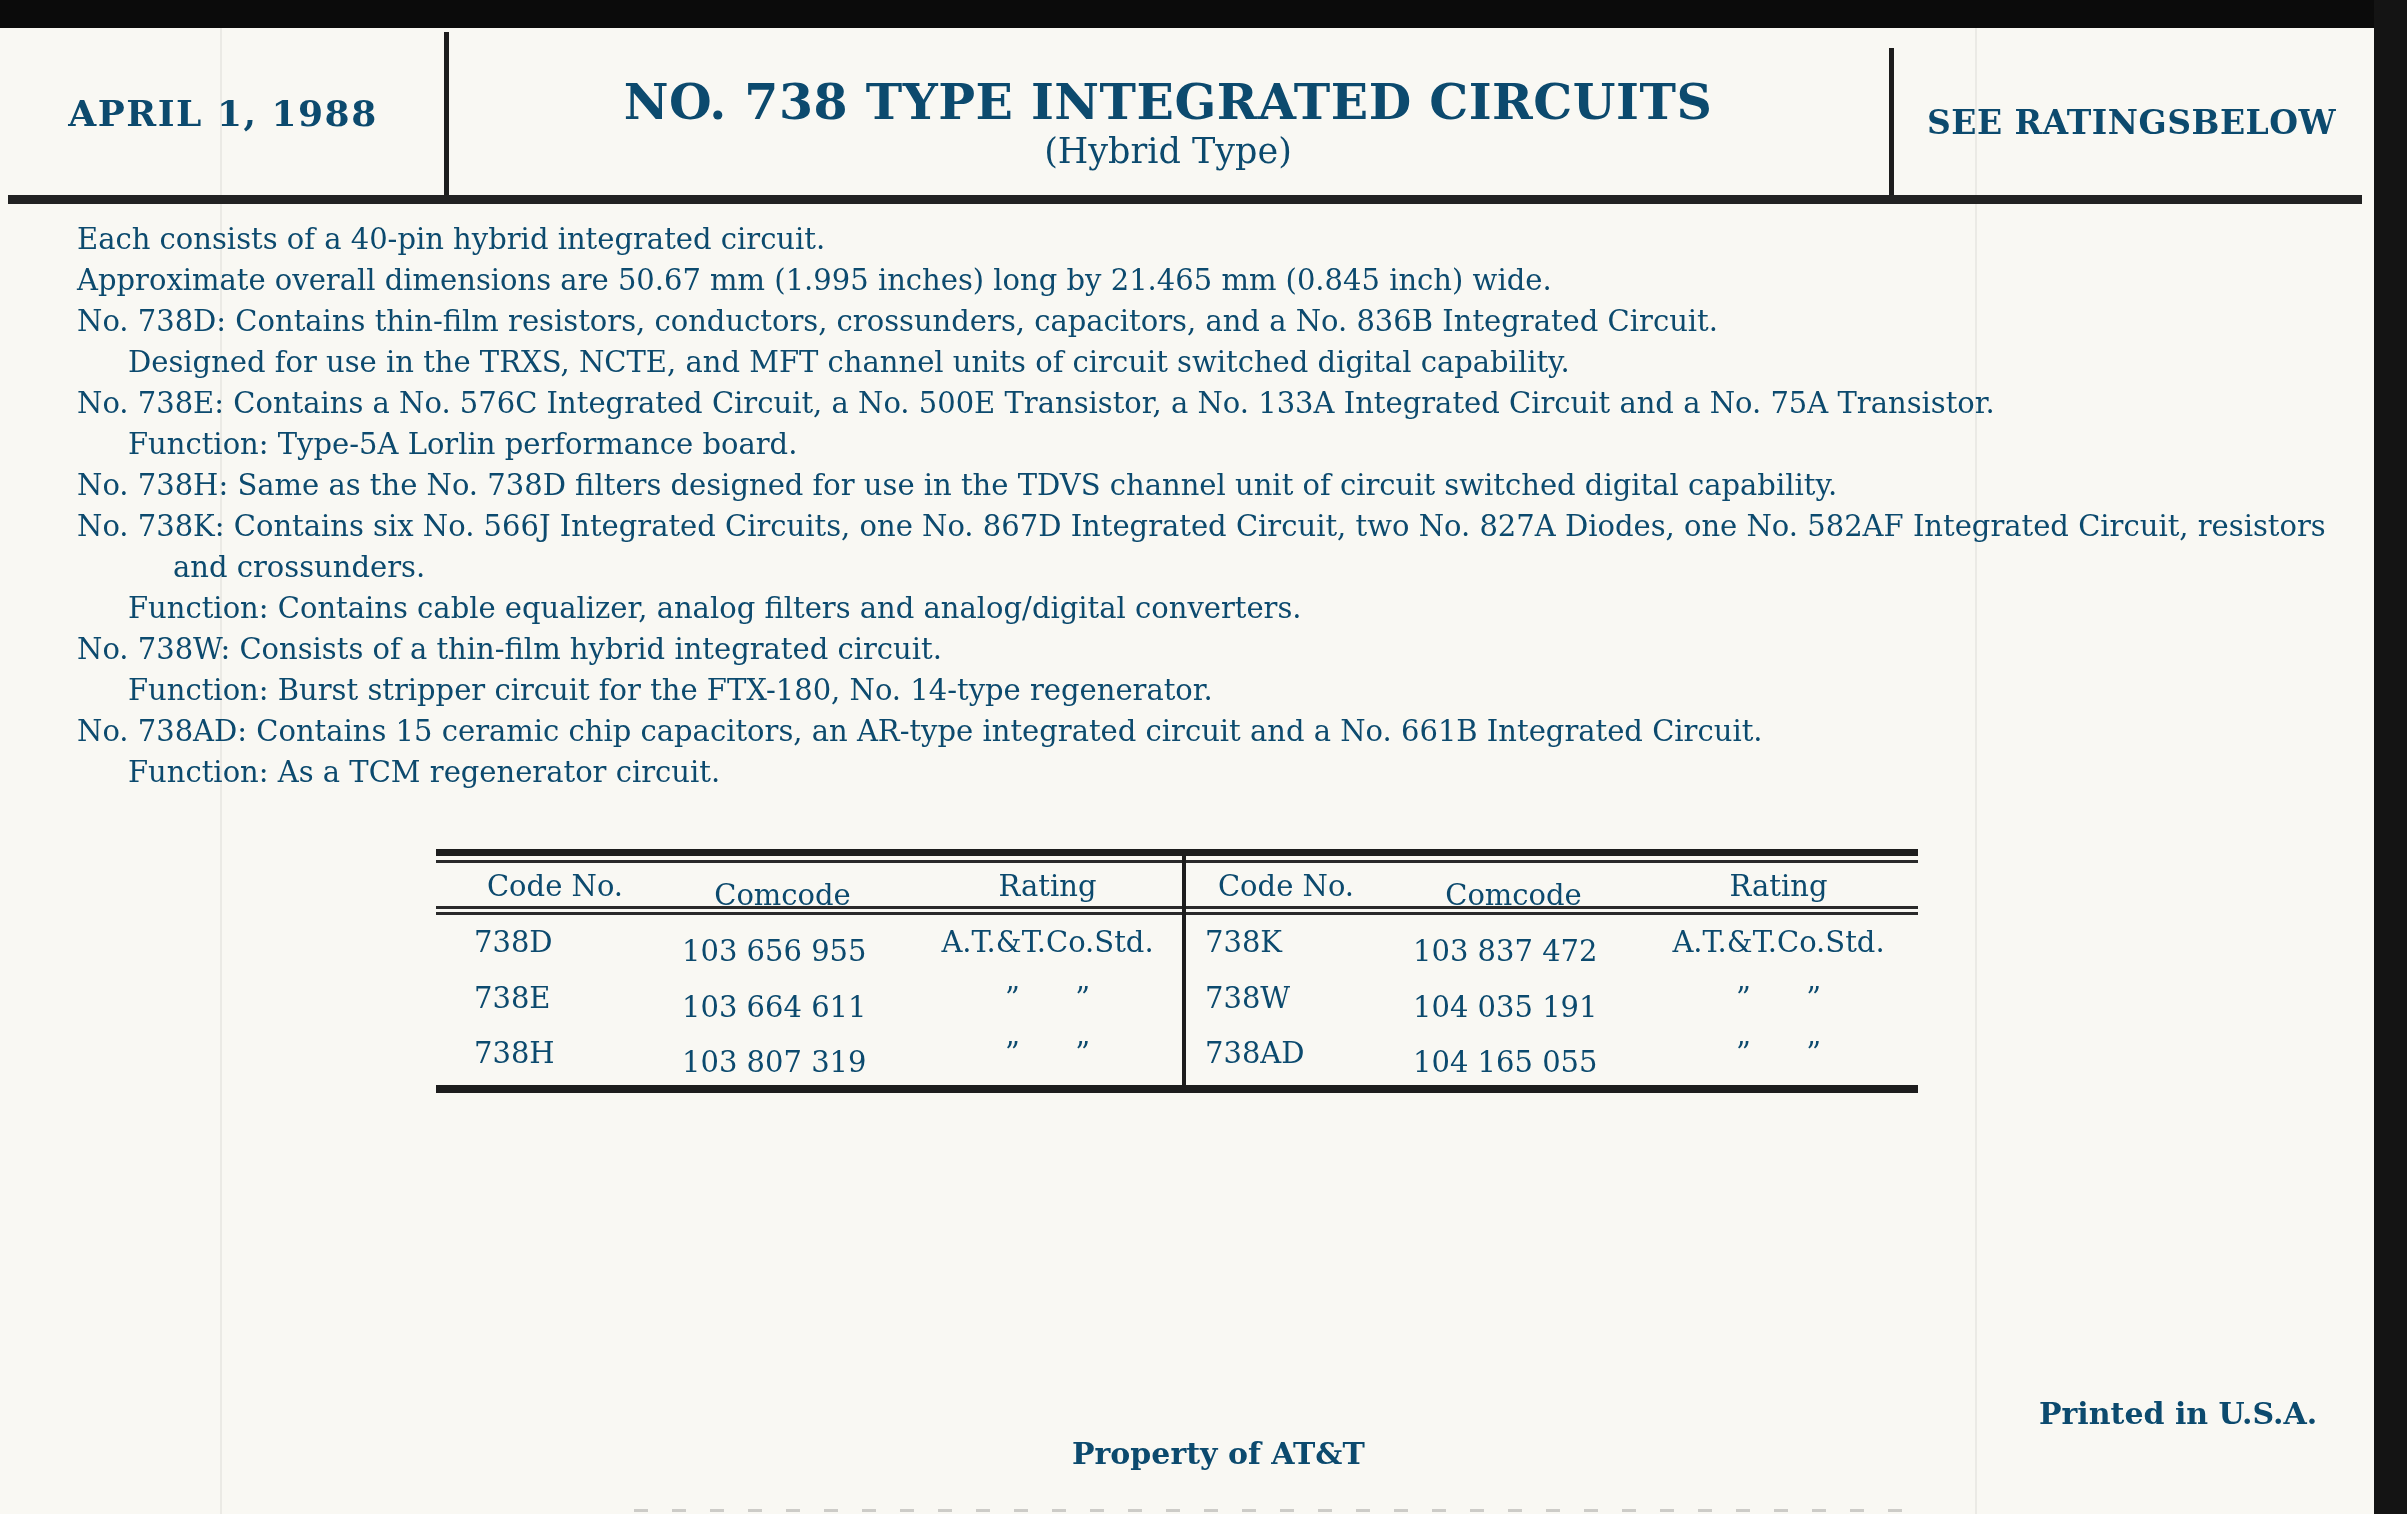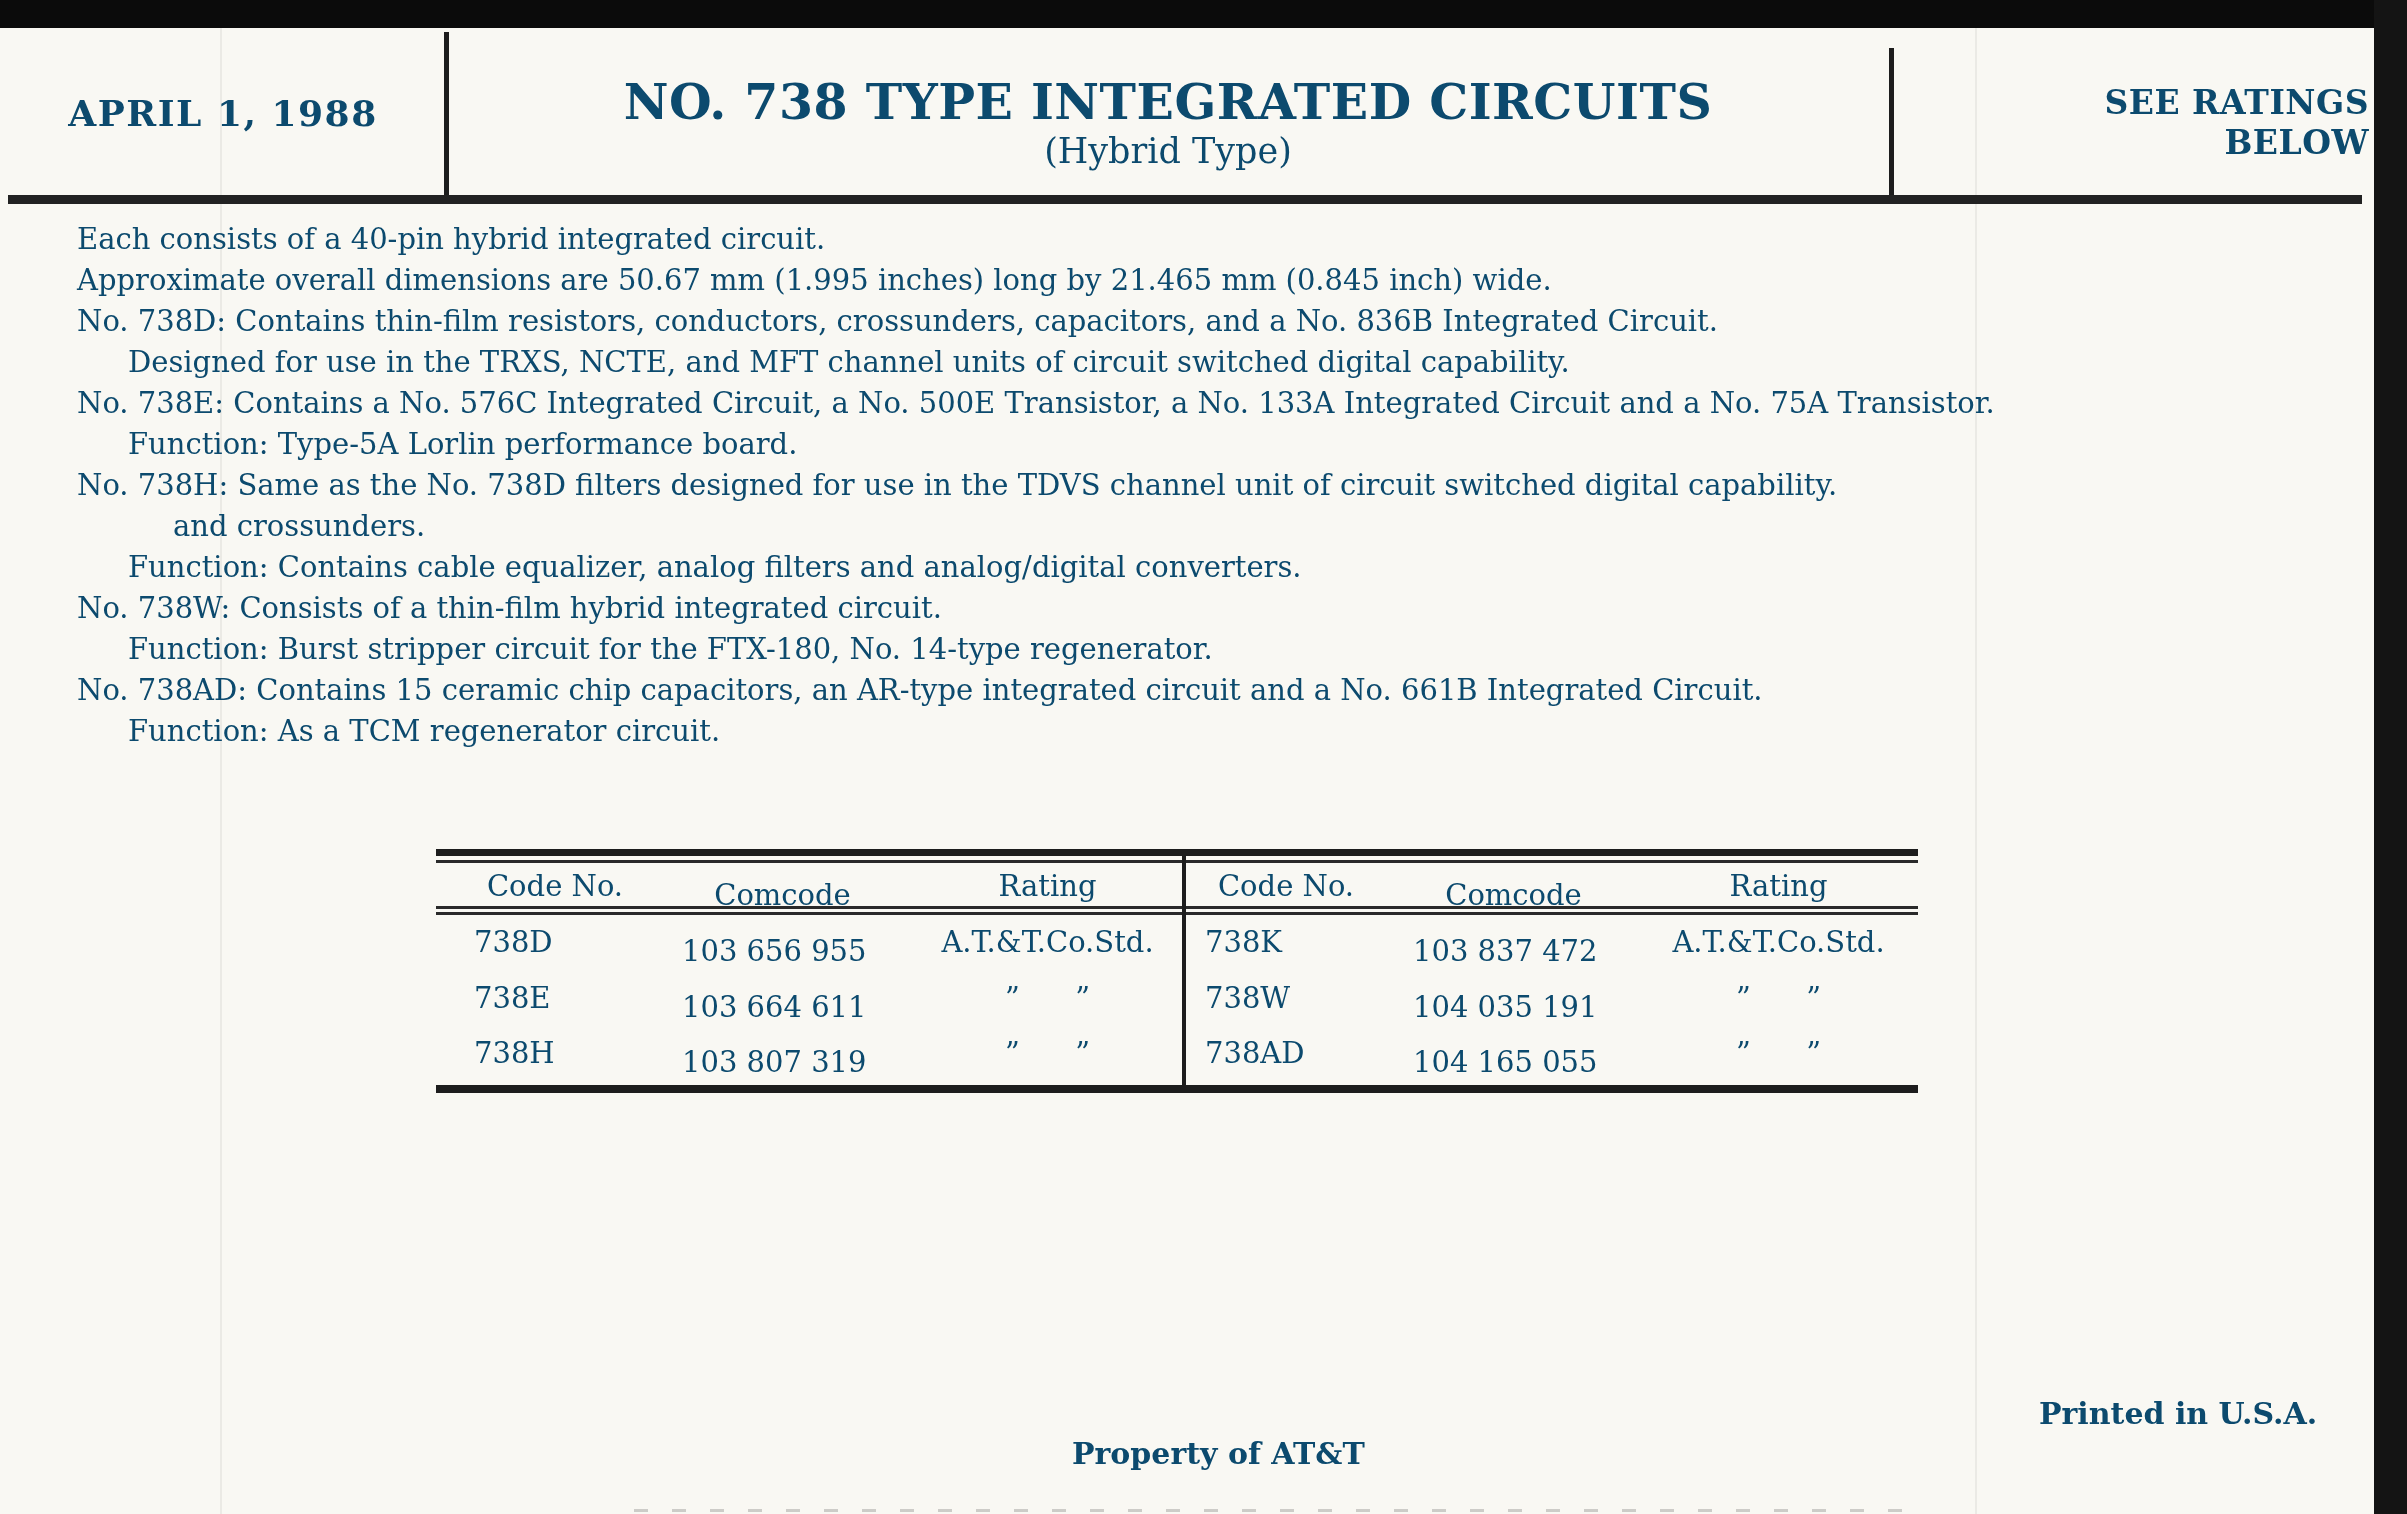--- a/index.html
+++ b/index.html
@@ -32,21 +32,21 @@
   .hdr-center{
     position:absolute;left:448px;top:28px;width:1440px;height:174px;
     display:flex;flex-direction:column;align-items:center;justify-content:center;
     padding-top:16px;box-sizing:border-box;
   }
   .hdr-title{font-weight:bold;font-size:49px;line-height:55px;letter-spacing:0.5px;white-space:nowrap;}
   .hdr-sub{font-size:35px;line-height:42px;}
   .hdr-div2{position:absolute;left:1889px;top:48px;width:5px;height:152px;background:#1d1d1d;}
   .hdr-note{
     position:absolute;left:1894px;top:28px;width:475px;height:174px;
-    display:flex;flex-direction:column;align-items:flex-end;justify-content:center;
+    display:flex;flex-direction:row;align-items:center;justify-content:center;
     padding-top:16px;box-sizing:border-box;
     font-weight:bold;font-size:33px;line-height:40px;letter-spacing:0.5px;
   }
   .main-rule{position:absolute;left:8px;top:195px;width:2354px;height:9px;background:#222;}
   
   .body-text{position:absolute;left:77px;top:219px;width:2287px;font-size:29px;}
   .bline{line-height:41px;white-space:nowrap;}
   .ind1{padding-left:51px;}
   .ind2{padding-left:96px;}
   
@@ -100,20 +100,21 @@
   <div class="main-rule"></div>
 
   <div class="body-text">
     <div class="bline ind0">Each consists of a 40-pin hybrid integrated circuit.</div>
     <div class="bline ind0">Approximate overall dimensions are 50.67 mm (1.995 inches) long by 21.465 mm (0.845 inch) wide.</div>
     <div class="bline ind0">No. 738D: Contains thin-film resistors, conductors, crossunders, capacitors, and a No. 836B Integrated Circuit.</div>
     <div class="bline ind1">Designed for use in the TRXS, NCTE, and MFT channel units of circuit switched digital capability.</div>
     <div class="bline ind0">No. 738E: Contains a No. 576C Integrated Circuit, a No. 500E Transistor, a No. 133A Integrated Circuit and a No. 75A Transistor.</div>
     <div class="bline ind1">Function: Type-5A Lorlin performance board.</div>
     <div class="bline ind0">No. 738H: Same as the No. 738D filters designed for use in the TDVS channel unit of circuit switched digital capability.</div>
+    <div class="bline ind0">No. 738K: Contains six No. 566J Integrated Circuits, one No. 867D Integrated Circuit, two No. 827A Diodes, one No. 582AF Integrated Circuit, resistors</div>
     <div class="bline ind2">and crossunders.</div>
     <div class="bline ind1">Function: Contains cable equalizer, analog filters and analog/digital converters.</div>
     <div class="bline ind0">No. 738W: Consists of a thin-film hybrid integrated circuit.</div>
     <div class="bline ind1">Function: Burst stripper circuit for the FTX-180, No. 14-type regenerator.</div>
     <div class="bline ind0">No. 738AD: Contains 15 ceramic chip capacitors, an AR-type integrated circuit and a No. 661B Integrated Circuit.</div>
     <div class="bline ind1">Function: As a TCM regenerator circuit.</div>
   </div>
 
   <div class="ctable">
     <div class="t-top-thick"></div>

